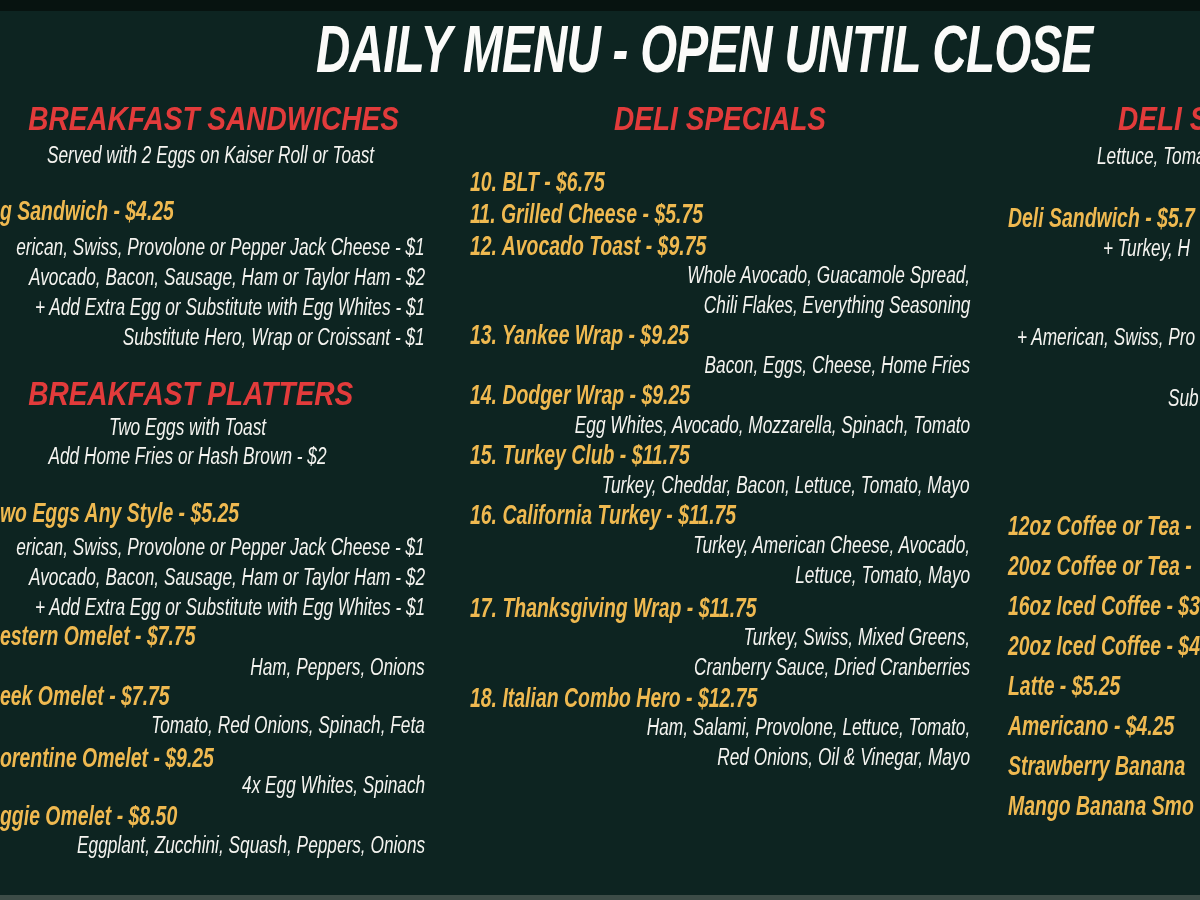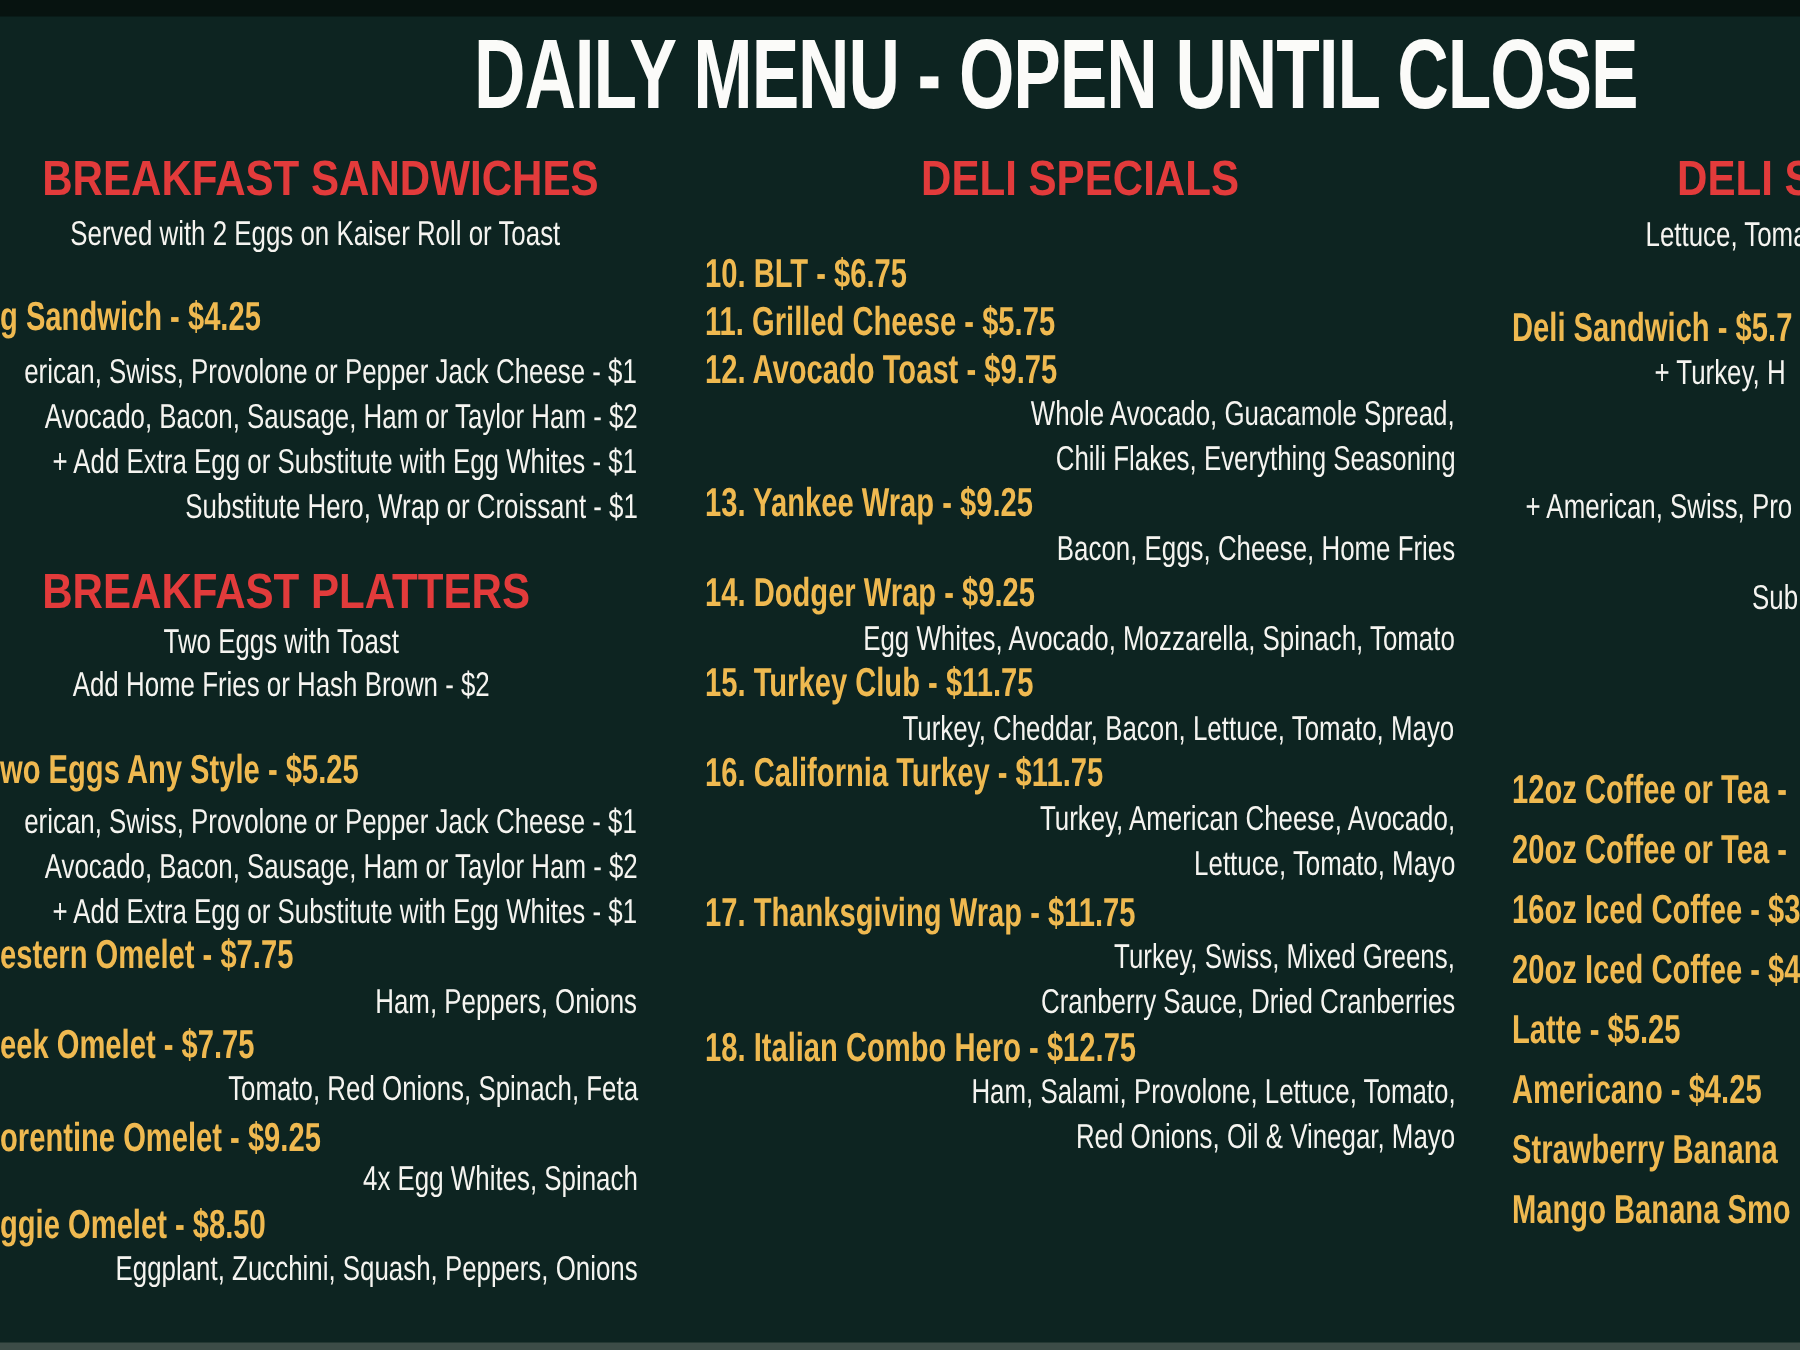--- a/index.html
+++ b/index.html
@@ -3,21 +3,21 @@
 <meta charset="utf-8">
 <style>
   html,body{margin:0;padding:0;}
   body{
     width:1200px;height:900px;
     background:#0d2421;
     overflow:hidden;
     position:relative;
     font-family:"Liberation Sans",sans-serif;
   }
-  #board{position:absolute;inset:0;}
+  #board{position:absolute;inset:0;font-style:italic;}
   #top-bar{position:absolute;top:0;left:0;right:0;height:11px;background:#071310;}
   #bottom-bar{position:absolute;bottom:0;left:0;right:0;height:5px;background:#3c4c47;}
   .title{
     position:absolute;top:16px;left:316px;
     font-size:66px;font-weight:bold;color:#fbfbf9;
     white-space:nowrap;letter-spacing:-1px;
     transform:scaleX(0.72);transform-origin:left center;
     line-height:1;
   }
   .line{position:absolute;white-space:nowrap;line-height:1;}

